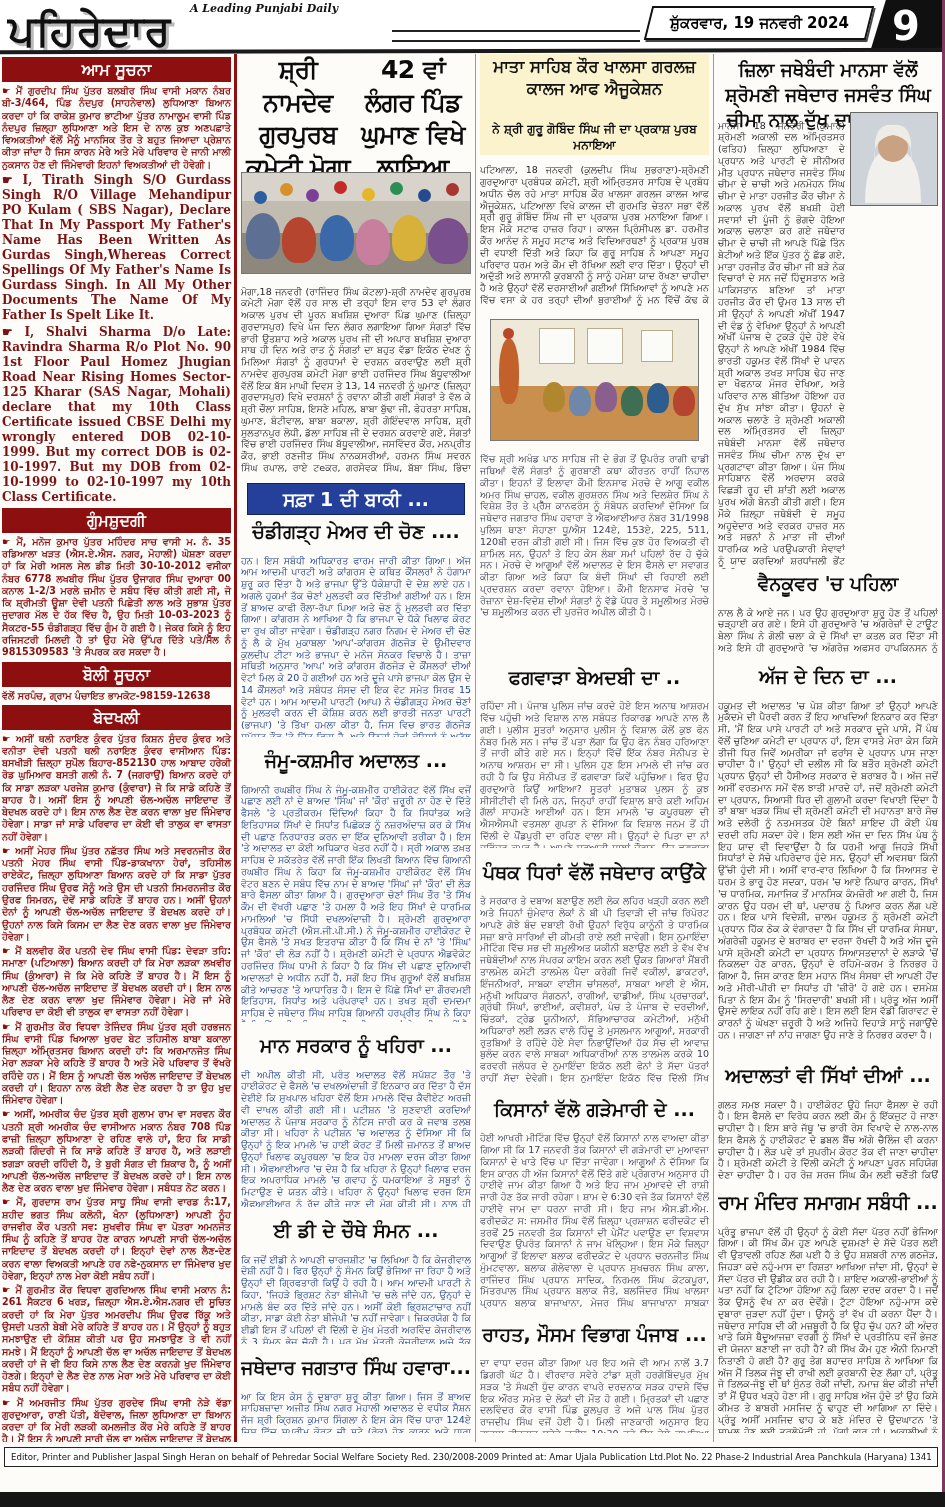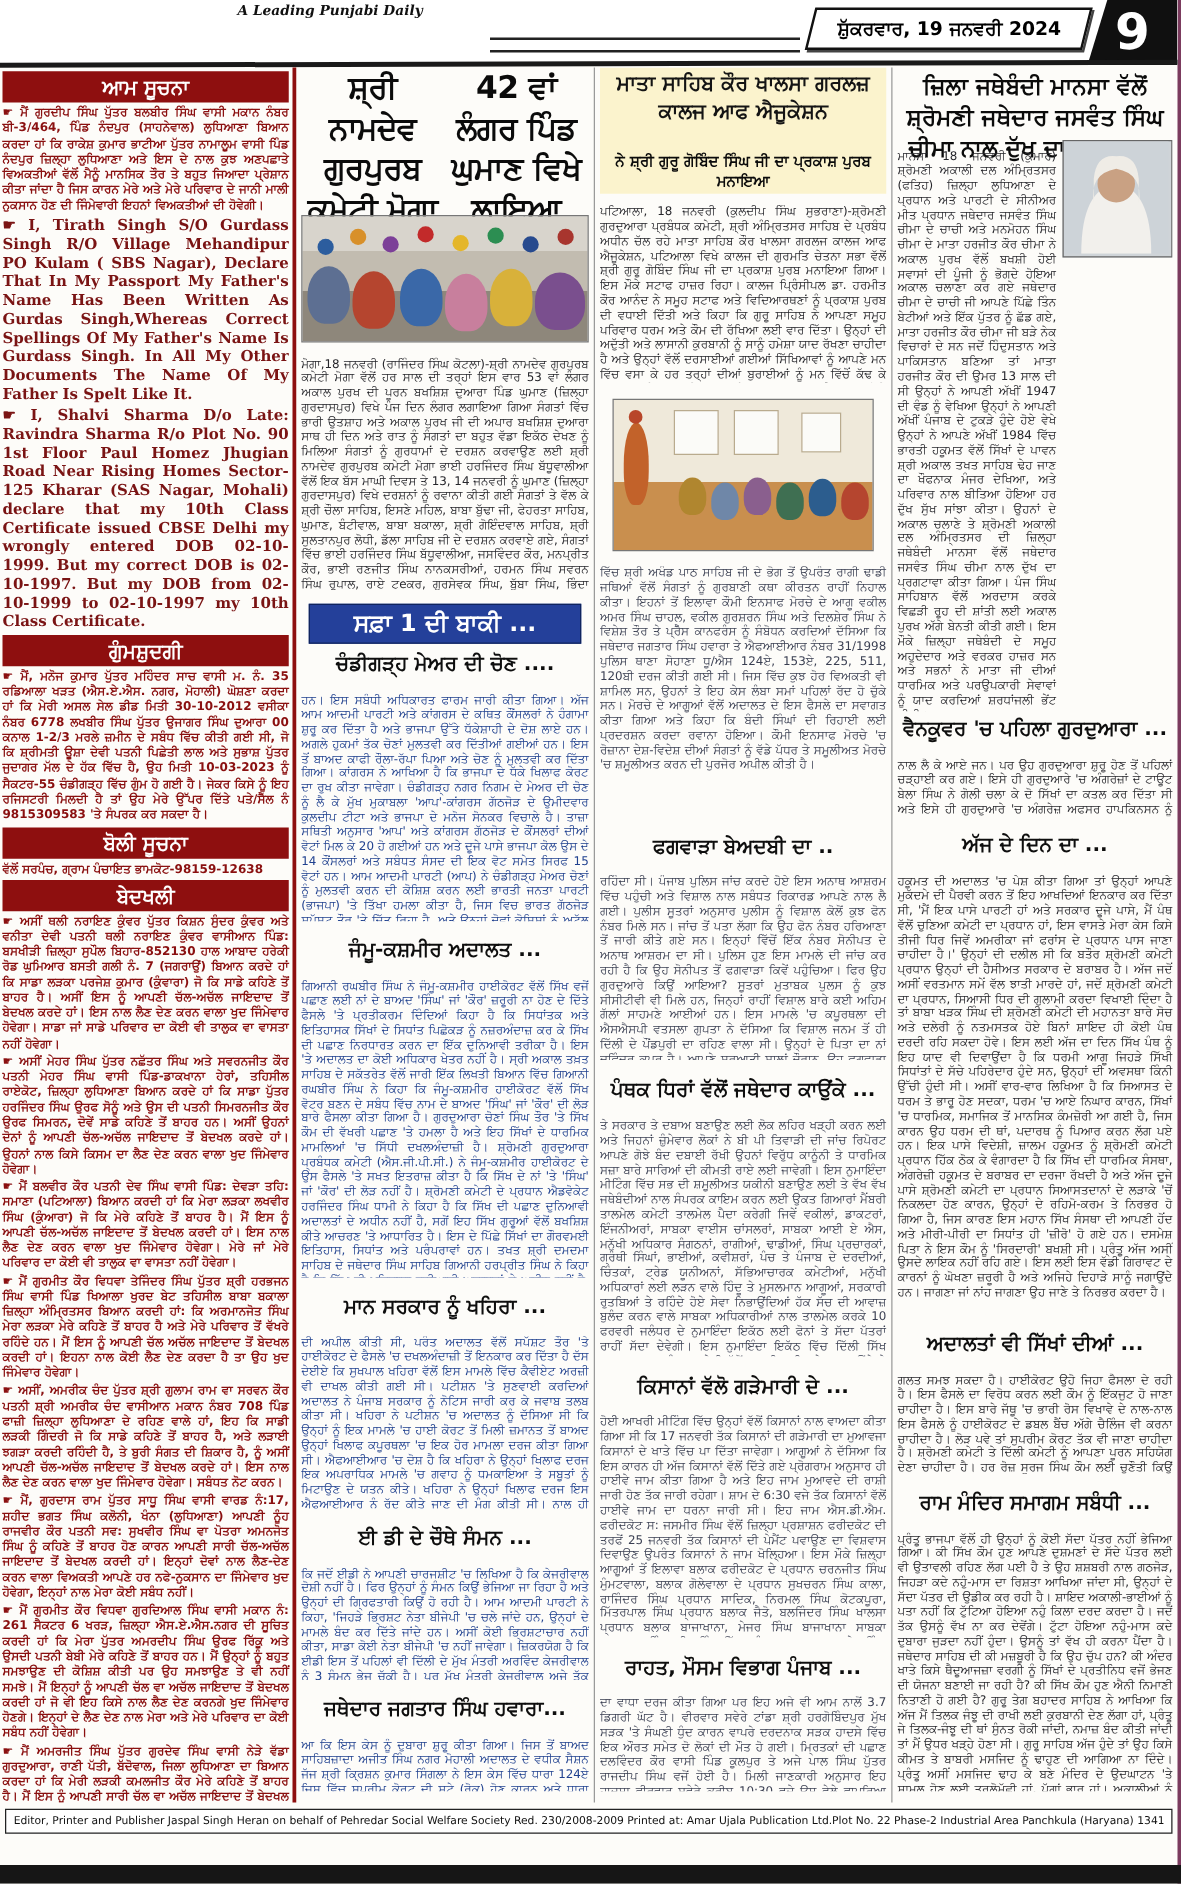--- a/index.html
+++ b/index.html
@@ -25,21 +25,21 @@
   .banner-red{background:#8e0f0f;color:#fff;text-align:center;font-weight:bold;font-size:16px;padding:3px 12px;margin:3px 0;}
   .notice{color:#8a1010;font-weight:bold;font-size:9.6px;line-height:1.28;text-align:justify;margin:2px 0;}
   .notice-en{color:#7a1414;font-family:"DejaVu Serif",serif;font-weight:bold;font-size:12px;line-height:1.25;text-align:justify;margin:2px 0;}
   .sig{color:#8a1010;font-weight:bold;font-size:9.6px;margin:1px 0 3px;}
   
   .hl1{height:116px;display:flex;flex-direction:row;justify-content:center;text-align:center;font-weight:800;font-size:25px;line-height:1.3;color:#0b0b0b;letter-spacing:-0.5px;}
   .hl2-box{height:113px;background:#fbf3cd;text-align:center;display:flex;flex-direction:column;justify-content:center;padding:2px;}
   .hl2a{font-weight:800;font-size:16.5px;color:#141414;line-height:1.35;}
   .hl2b{font-weight:800;font-size:12px;color:#0b0b0b;line-height:1.35;margin-top:20px;}
   .hl3{height:52px;text-align:center;font-weight:800;font-size:18.5px;line-height:1.35;color:#0b0b0b;margin-top:4px;}
-  .sub{text-align:center;font-weight:800;font-size:16px;color:#0e0e0e;height:28px;line-height:28px;overflow:hidden;flex:none;}
+  .sub{text-align:center;font-weight:800;font-size:19px;color:#0e0e0e;height:28px;line-height:28px;overflow:hidden;flex:none;}
   .banner-blue{background:#24409a;border:1px solid #10245e;color:#fff;text-align:center;font-weight:800;font-size:19px;height:30px;line-height:30px;margin:2px 6px;flex:none;}
   
   .bd{font-size:9.5px;line-height:1.24;text-align:justify;color:#26262b;overflow:hidden;flex:none;}
   .bd-blue{color:#20418f;}
   .bd-slate{color:#3a3f52;}
   .fill{flex:1 1 auto;}
   
   .photo{position:relative;overflow:hidden;border:1px solid #777;flex:none;}
   .group-photo{height:100px;margin:2px 0;background:linear-gradient(#d8d4cc 0 28%,#c2bcb0 28% 60%,#8e877b 60% 100%);}
   .event-photo{height:120px;margin:3px 10px;background:linear-gradient(#efe9da 0 55%,#c98f4e 55% 100%);}
@@ -52,20 +52,21 @@
   .footer-box span{font-size:8.6px;color:#111;white-space:nowrap;overflow:hidden;}
   .bottom-bar{position:absolute;left:0;top:1492px;width:945px;height:15px;background:#161616;}
 </style>
 </head>
 <body>
 
 <div class="page">
 
   <div class="header">
     <div class="tagline">A Leading Punjabi Daily</div>
+    <div class="logo">ਪਹਿਰੇਦਾਰ</div>
     <div class="rules"></div>
     <div class="datebox">
         <span>ਸ਼ੁੱਕਰਵਾਰ, 19 ਜਨਵਰੀ 2024</span>
       </div>
     <div class="pagenum">
         <span>9</span>
       </div>
     <div class="header-bar"></div>
   </div>
 

